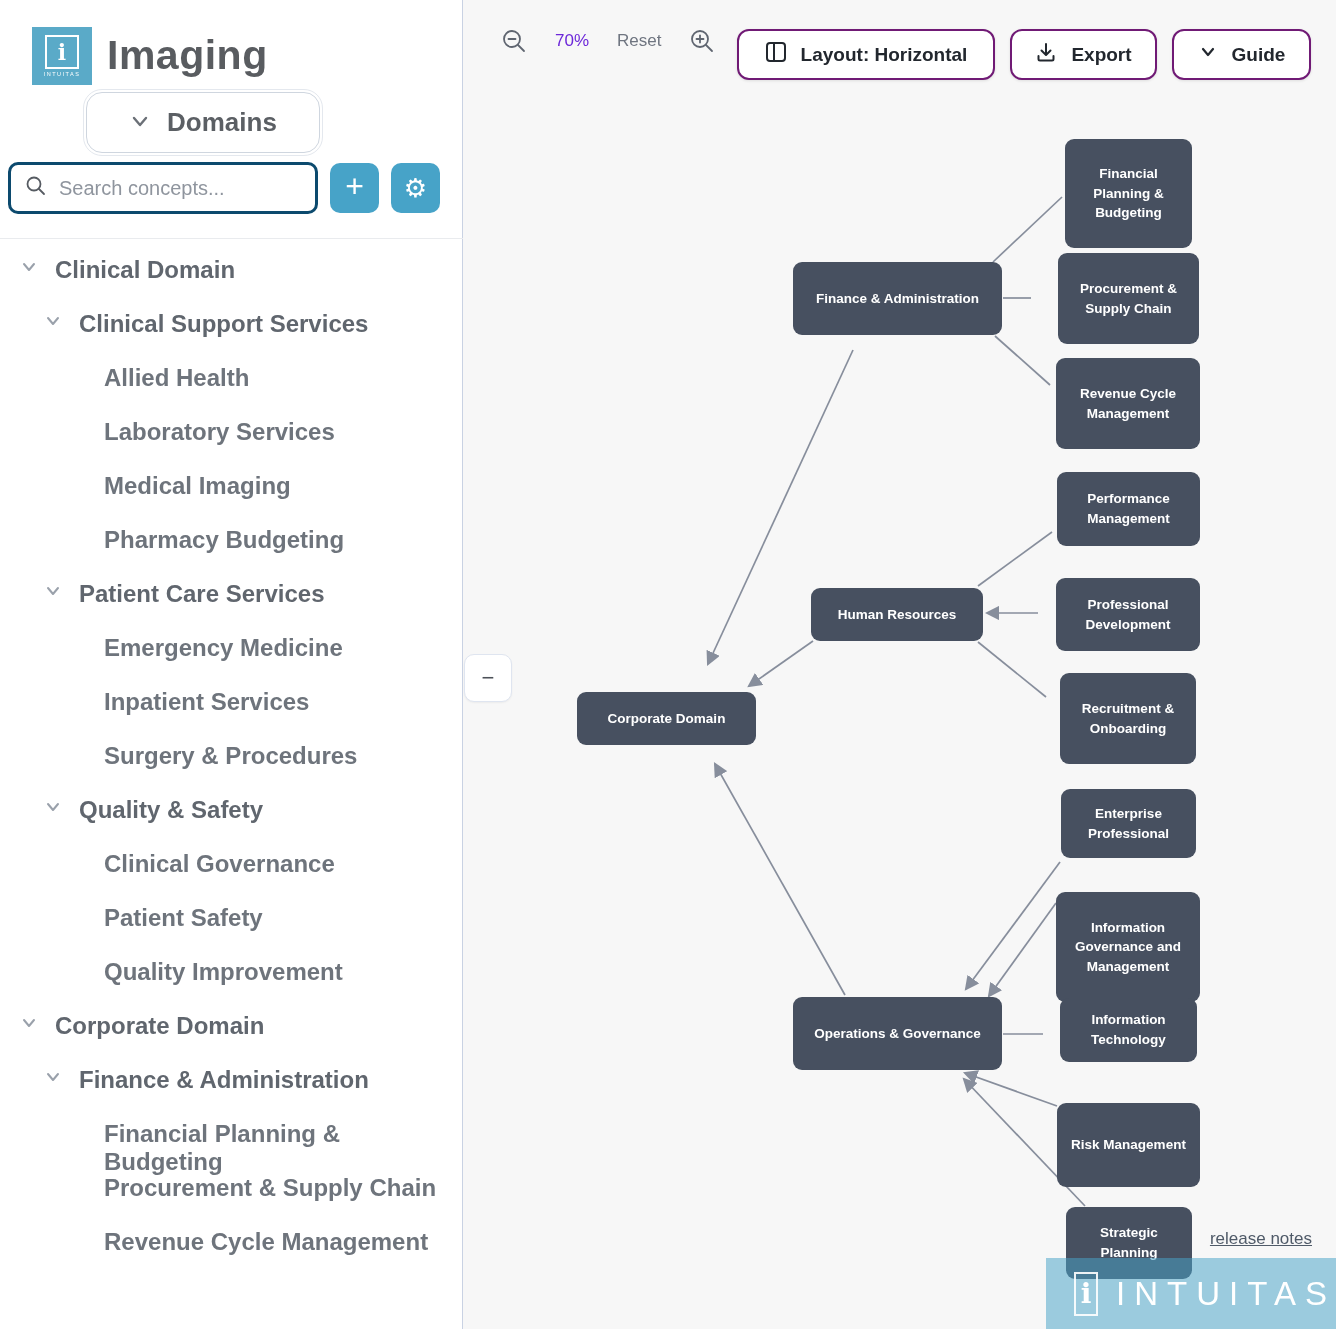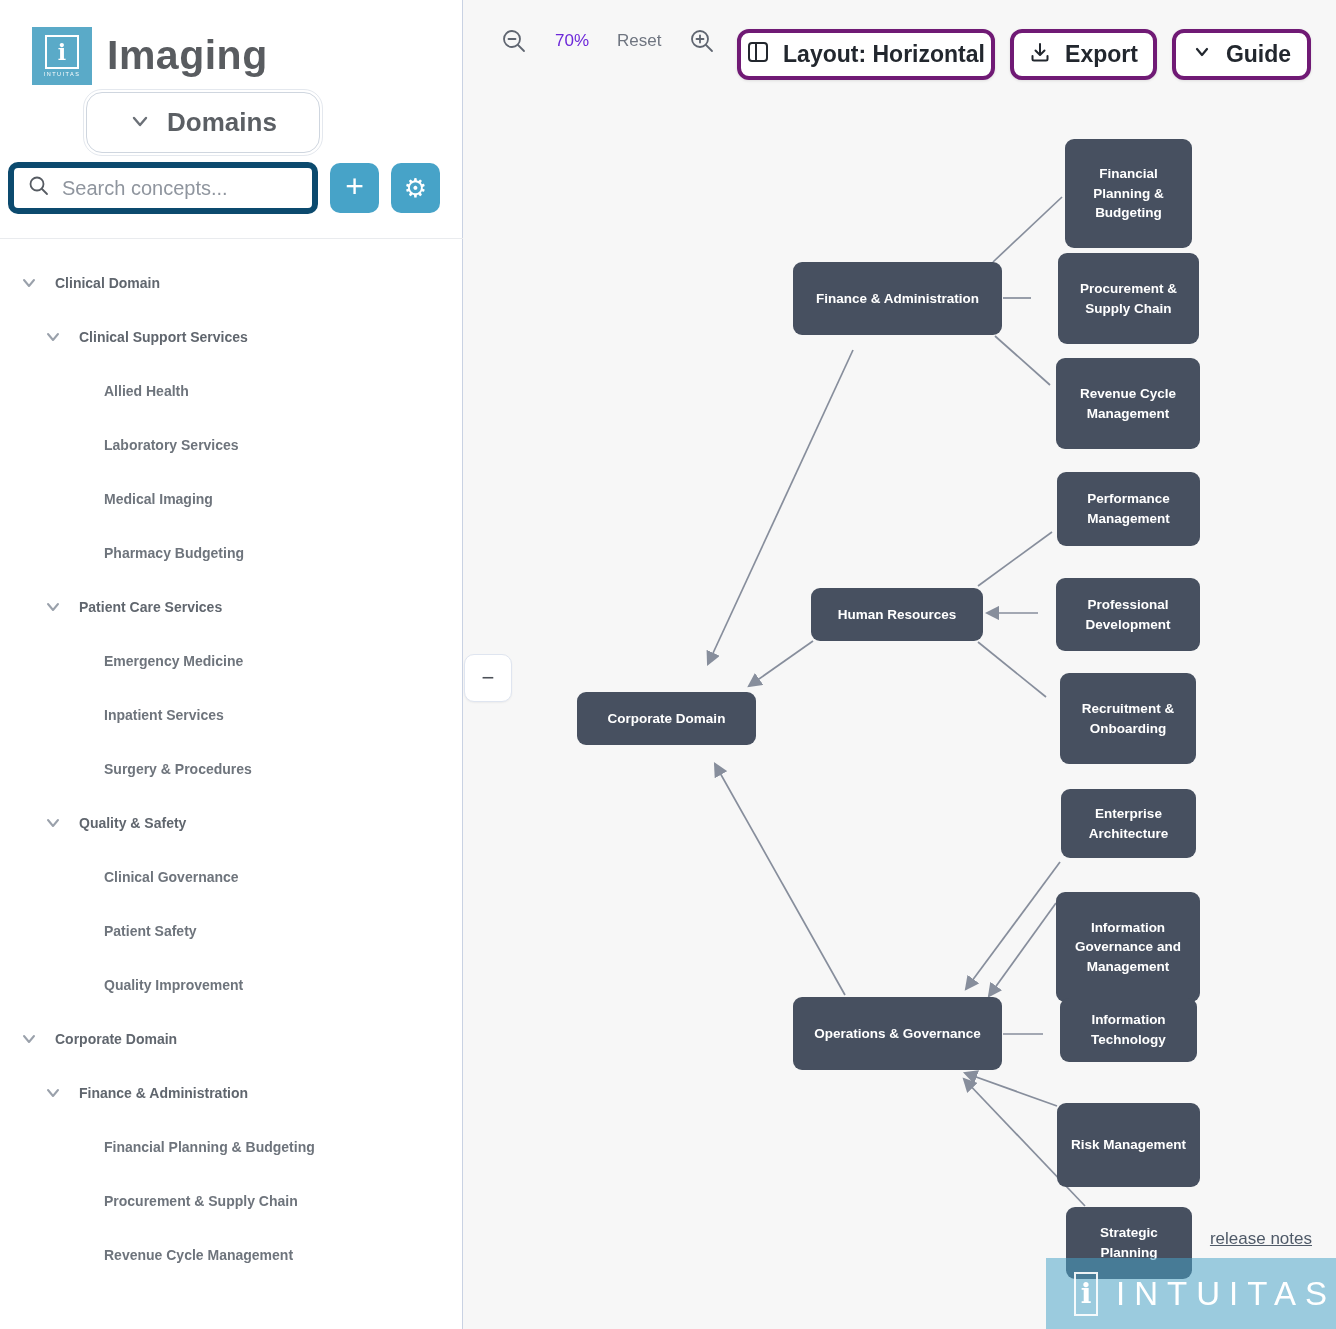--- a/index.html
+++ b/index.html
@@ -10,46 +10,46 @@
   #sidebar { position:absolute; left:0; top:0; width:463px; height:1329px; background:#fff; border-right:1px solid #c9d2e3; }
   .logo-box { position:absolute; left:32px; top:27px; width:60px; height:58px; background:#5aaac8; display:flex; flex-direction:column; align-items:center; justify-content:center; }
   .logo-inner { width:34px; height:34px; border:2px solid #fff; display:flex; align-items:center; justify-content:center;
                 color:#fff; font-family:"DejaVu Serif", serif; font-weight:bold; font-size:22px; line-height:1; }
   .logo-sub { color:#fff; font-size:5.5px; letter-spacing:1.5px; margin-top:2px; }
   .app-title { position:absolute; left:107px; top:32px; font-size:41px; font-weight:bold; color:#595c60; letter-spacing:0.5px; }
   .domain-pill { position:absolute; left:86px; top:92px; width:234px; height:61px; background:#fff; border:1px solid #cfd6df;
                  outline:1px solid #e4e8ee; outline-offset:2px; border-radius:16px; display:flex; align-items:center; justify-content:center; gap:16px; cursor:pointer; }
   .domain-pill .lbl { font-size:26px; font-weight:bold; color:#5b5f64; }
   .search-row { position:absolute; left:8px; top:162px; width:447px; height:52px; }
-  .search-box { position:absolute; left:0; top:0; width:310px; height:52px; border:6px solid #0c4a6e; border-radius:10px; background:#fff; display:flex; align-items:center; padding:0 14px; gap:12px; }
+  .search-box { position:absolute; left:0; top:0; width:310px; height:52px; border:3px solid #0c4a6e; border-radius:10px; background:#fff; display:flex; align-items:center; padding:0 14px; gap:12px; }
   .search-box input { border:none; outline:none; font-size:20px; color:#333; width:230px; font-family:"Liberation Sans", sans-serif; }
   .search-box input::placeholder { color:#8f959e; }
   .sq-btn { position:absolute; top:1px; width:49px; height:50px; border:none; border-radius:10px; background:#47a3c8; color:#fff; display:flex; align-items:center; justify-content:center; cursor:pointer; }
   .sq-btn.plus { left:322px; font-size:32px; font-weight:300; line-height:1; padding-bottom:4px; }
   .sq-btn.gear { left:383px; font-size:26px; }
   .header-sep { position:absolute; left:0; top:238px; width:463px; height:1px; background:#e9ebee; }
 
   #tree { position:absolute; left:0; top:256px; width:462px; }
-  .trow { display:flex; align-items:center; height:54px; font-size:14px; font-weight:600; cursor:pointer; color:#60666e; }
+  .trow { display:flex; align-items:flex-start; height:54px; font-size:24px; font-weight:600; cursor:pointer; color:#60666e; }
   .trow .chev { width:22px; height:22px; margin-right:15px; display:flex; align-items:center; justify-content:center; }
   .trow.l1 { padding-left:18px; }
   .trow.l2 { padding-left:42px; }
   .trow.l3 { padding-left:104px; color:#6e747c; }
 
   
   #canvas { position:absolute; left:463px; top:0; width:873px; height:1329px; background:#f7f7f7; }
 
   .zoombar { position:absolute; left:38px; top:28px; display:flex; align-items:center; gap:28px; }
   .ztext { font-size:17px; color:#6d28d9; }
   .zreset { font-size:17px; color:#6f7580; cursor:pointer; }
   .icbtn { background:none; border:none; cursor:pointer; display:flex; align-items:center; }
 
-  .toolbtn { position:absolute; top:29px; height:51px; background:#fff; border:4px solid #701a75; border-radius:12px;
+  .toolbtn { position:absolute; top:29px; height:51px; background:#fff; border:2px solid #701a75; border-radius:12px;
              box-shadow:0 1px 3px rgba(0,0,0,0.10); display:flex; align-items:center; justify-content:center; gap:14px;
-             font-size:23px; font-weight:600; color:#22272e; cursor:pointer; font-family:"Liberation Sans", sans-serif; }
+             font-size:19px; font-weight:600; color:#22272e; cursor:pointer; font-family:"Liberation Sans", sans-serif; }
   .btn-layout { left:274px; width:258px; }
   .btn-export { left:547px; width:147px; }
   .btn-guide  { left:709px; width:139px; }
 
   #edges { position:absolute; left:0; top:0; width:873px; height:1329px; }
   .edge { stroke:#878e9c; stroke-width:1.7; fill:none; }
 
   .node { position:absolute; background:#475060; color:#fff; border-radius:9px; display:flex; align-items:center; justify-content:center;
           text-align:center; font-size:13.5px; font-weight:bold; line-height:1.45; padding:6px 10px; cursor:pointer; }
   .n-fpb{left:602px;top:139px;width:127px;height:109px}
@@ -298,21 +298,21 @@
     <div class="node n-pd">
         <span>Professional Development</span>
       </div>
     <div class="node n-ro">
         <span>Recruitment &amp; Onboarding</span>
       </div>
     <div class="node n-cd">
         <span>Corporate Domain</span>
       </div>
     <div class="node n-ea">
-        <span>Enterprise Architecture</span>
+        <span>Enterprise Professional</span>
       </div>
     <div class="node n-igm">
         <span>Information Governance and Management</span>
       </div>
     <div class="node n-it">
         <span>Information Technology</span>
       </div>
     <div class="node n-og">
         <span>Operations &amp; Governance</span>
       </div>

